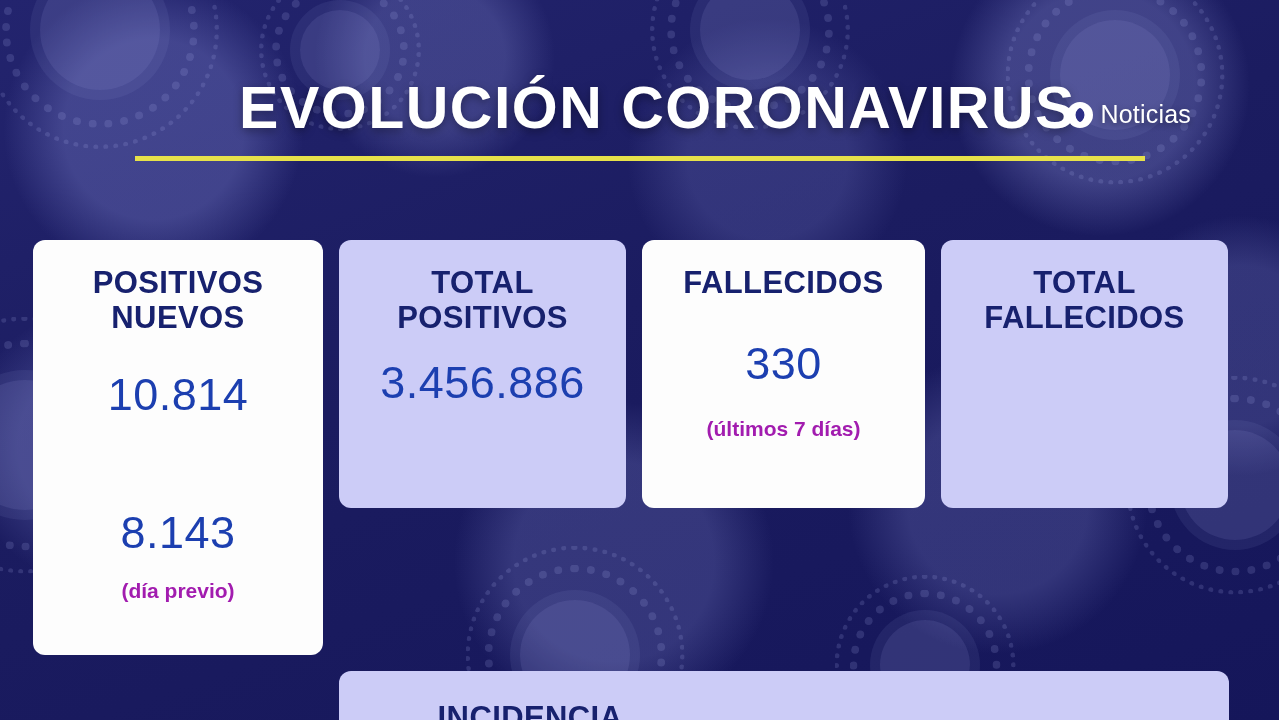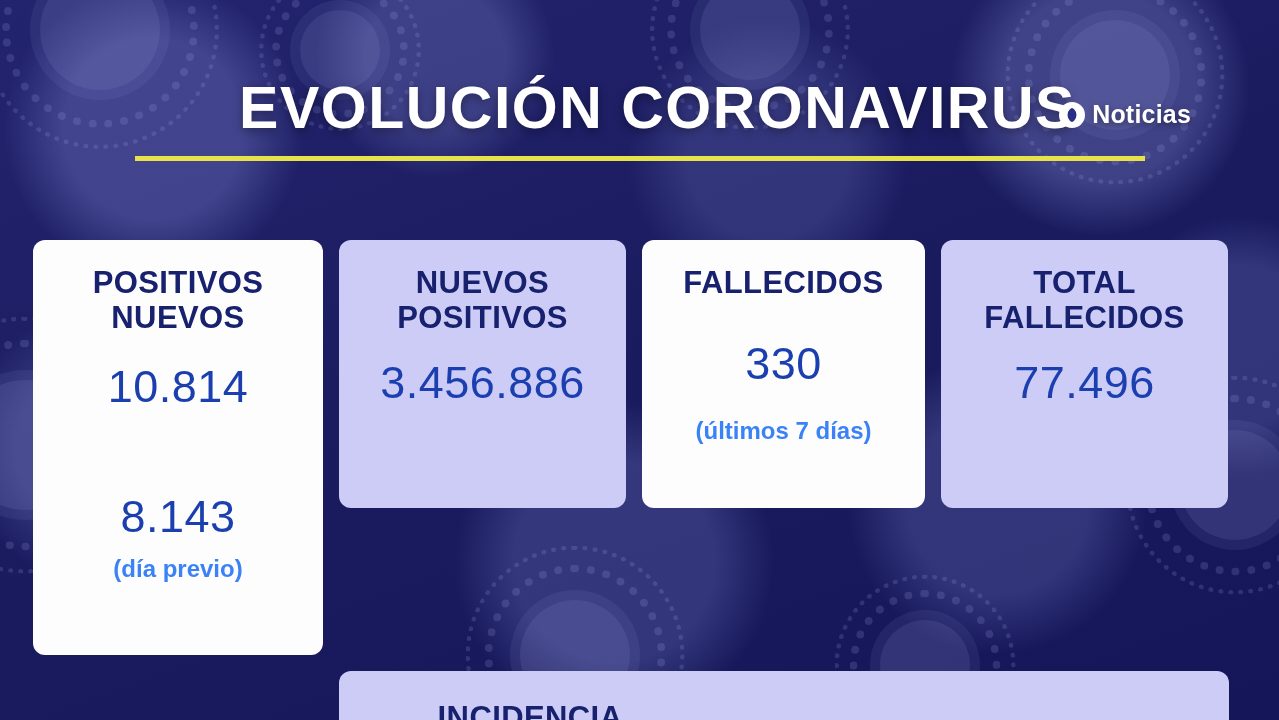--- a/index.html
+++ b/index.html
@@ -74,21 +74,21 @@
   }
   .brand {
     position: absolute;
     right: 88px;
     top: 100px;
     display: flex;
     align-items: center;
     gap: 7px;
     color: #ffffff;
     font-size: 25px;
-    font-weight: bold;
+    font-weight: normal;
     letter-spacing: 0.2px;
     text-shadow: 0 2px 6px rgba(0,0,0,0.4);
   }
   .brand-mark {
     width: 26px; height: 26px;
     border-radius: 50%;
     background: #ffffff;
     position: relative;
     flex: 0 0 auto;
   }
@@ -120,42 +120,42 @@
     display: flex;
     flex-direction: column;
     align-items: center;
     justify-content: flex-start;
     text-align: center;
     padding: 26px 12px 18px 12px;
   }
   .card.white { background: #fdfdfd; }
   .card.lav   { background: #ccccf7; }
 
-  .c1 { width: 290px; height: 415px; justify-content: flex-start; }
+  .c1 { width: 290px; height: 415px; justify-content: flex-start; gap: 8px; }
   .c2 { width: 287px; height: 268px; }
   .c3 { width: 283px; height: 268px; background: #fdfdfd; gap: 15px; }
   .c4 { width: 287px; height: 268px; }
 
   .card-label {
     color: #17216e;
     font-weight: bold;
     font-size: 31px;
     line-height: 1.12;
     letter-spacing: 0.4px;
   }
   .card-value {
     color: #1c3fb0;
     font-size: 45px;
     font-weight: normal;
     margin-top: 22px;
     letter-spacing: 0.5px;
   }
   .card-sub {
-    color: #3b82f6;
-    font-size: 24px;
+    color: #a21caf;
+    font-size: 21px;
     font-weight: bold;
     margin-top: 12px;
   }
   .c1 .card-value { margin-top: 26px; }
   .c1 .second-value { margin-top: 78px; }
   .c1 .card-sub { margin-top: 12px; text-align: center; }
 
   .row-bottom {
     display: flex;
     margin-top: 16px;
@@ -213,33 +213,32 @@
     <div class="row-top">
 
       <div class="card white c1">
         <div class="card-label">POSITIVOS NUEVOS</div>
         <div class="card-value">10.814</div>
         <div class="card-value second-value">8.143</div>
         <div class="card-sub">(día previo)</div>
       </div>
 
       <div class="card lav c2">
-        <div class="card-label">NUEVOS POSITIVOS</div>
+        <div class="card-label">TOTAL POSITIVOS</div>
         <div class="card-value">3.456.886</div>
       </div>
 
       <div class="card c3">
         <div class="card-label">FALLECIDOS</div>
         <div class="card-value">330</div>
         <div class="card-sub">(últimos 7 días)</div>
       </div>
 
       <div class="card lav c4">
         <div class="card-label">TOTAL FALLECIDOS</div>
-        <div class="card-value">77.496</div>
       </div>
 
     </div>
 
     <div class="row-bottom">
       <div class="inc-label">INCIDENCIA ACUMULADA:</div>
       <div class="inc-value">232,55</div>
 
     </div>
 

